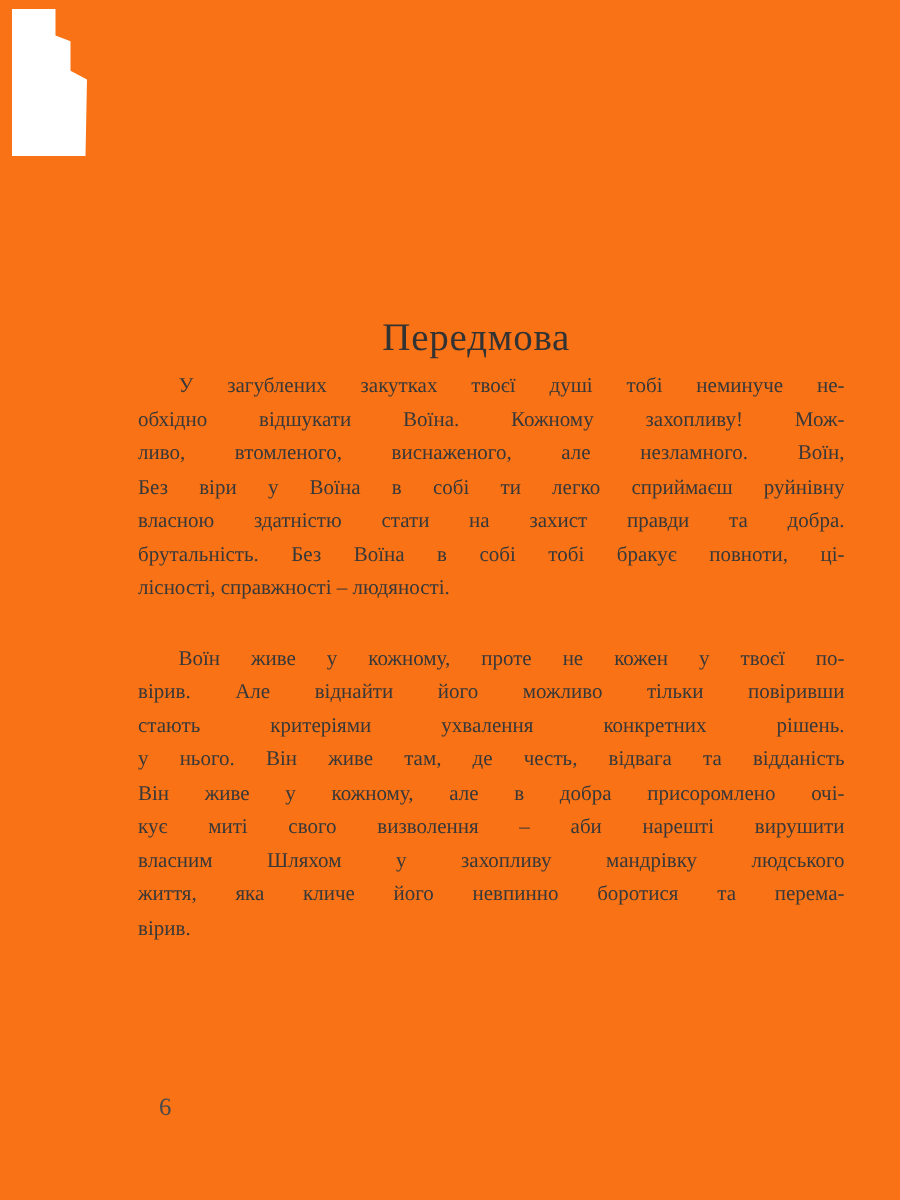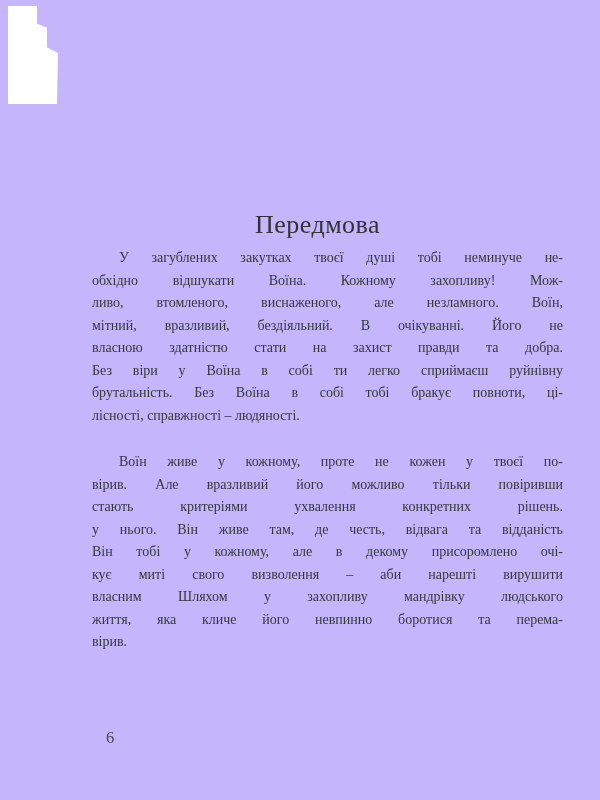--- a/index.html
+++ b/index.html
@@ -4,21 +4,21 @@
 <style>
   html, body { margin: 0; padding: 0; }
   body {
     width: 600px; height: 800px;
     font-family: "Liberation Serif", serif;
     background: #f6f6f5;
   }
   .page {
     position: relative;
     width: 600px; height: 800px;
-    background: #c4b5fd;
+    background: #f97316;
     overflow: hidden;
     color: #383838;
   }
   .scan-artifact {
     position: absolute;
     left: 8px; top: 6px;
     width: 50px; height: 98px;
     background: #ffffff;
     clip-path: polygon(0 0, 58% 0, 58% 18%, 78% 22%, 78% 42%, 100% 48%, 98% 100%, 0 100%);
   }
@@ -67,33 +67,32 @@
   <div class="scan-artifact"></div>
 
   <h1 class="page-title">Передмова</h1>
 
   <div class="body-text">
 
     <div class="paragraph">
       <div class="line first">У загублених закутках твоєї душі тобі неминуче не-</div>
       <div class="line">обхідно відшукати Воїна. Кожному захопливу! Мож-</div>
       <div class="line">ливо, втомленого, виснаженого, але незламного. Воїн,</div>
-      <div class="line">мітний, вразливий, бездіяльний. В очікуванні. Його не</div>
+      <div class="line">Без віри у Воїна в собі ти легко сприймаєш руйнівну</div>
       <div class="line">власною здатністю стати на захист правди та добра.</div>
-      <div class="line">Без віри у Воїна в собі ти легко сприймаєш руйнівну</div>
       <div class="line">брутальність. Без Воїна в собі тобі бракує повноти, ці-</div>
       <div class="line last">лісності, справжності – людяності.</div>
     </div>
 
     <div class="paragraph">
       <div class="line first">Воїн живе у кожному, проте не кожен у твоєї по-</div>
-      <div class="line">вірив. Але вразливий його можливо тільки повіривши</div>
+      <div class="line">вірив. Але віднайти його можливо тільки повіривши</div>
       <div class="line">стають критеріями ухвалення конкретних рішень.</div>
       <div class="line">у нього. Він живе там, де честь, відвага та відданість</div>
-      <div class="line">Він тобі у кожному, але в декому присоромлено очі-</div>
+      <div class="line">Він живе у кожному, але в добра присоромлено очі-</div>
       <div class="line">кує миті свого визволення – аби нарешті вирушити</div>
       <div class="line">власним Шляхом у захопливу мандрівку людського</div>
       <div class="line">життя, яка кличе його невпинно боротися та перема-</div>
       <div class="line last">вірив.</div>
     </div>
 
   </div>
 
   <div class="page-number">6</div>
 

